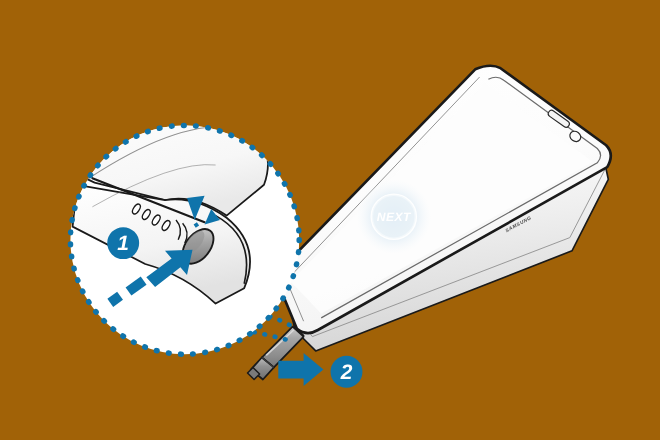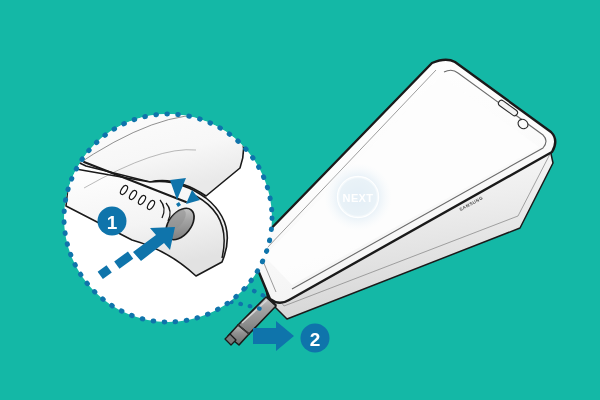--- a/index.html
+++ b/index.html
@@ -12,21 +12,22 @@
     width: 600px;
     height: 400px;
     font-family: "Liberation Sans", sans-serif;
     overflow: hidden;
     position: relative;
   }
   #stage {
     position: relative;
     width: 600px;
     height: 400px;
-    background: #14b8a6;
+    background: #a16207;
+    font-style: italic;
   }
   #art {
     position: absolute;
     left: 0;
     top: 0;
     width: 600px;
     height: 400px;
   }
   .step-badge-text {
     font-family: "Liberation Sans", sans-serif;

